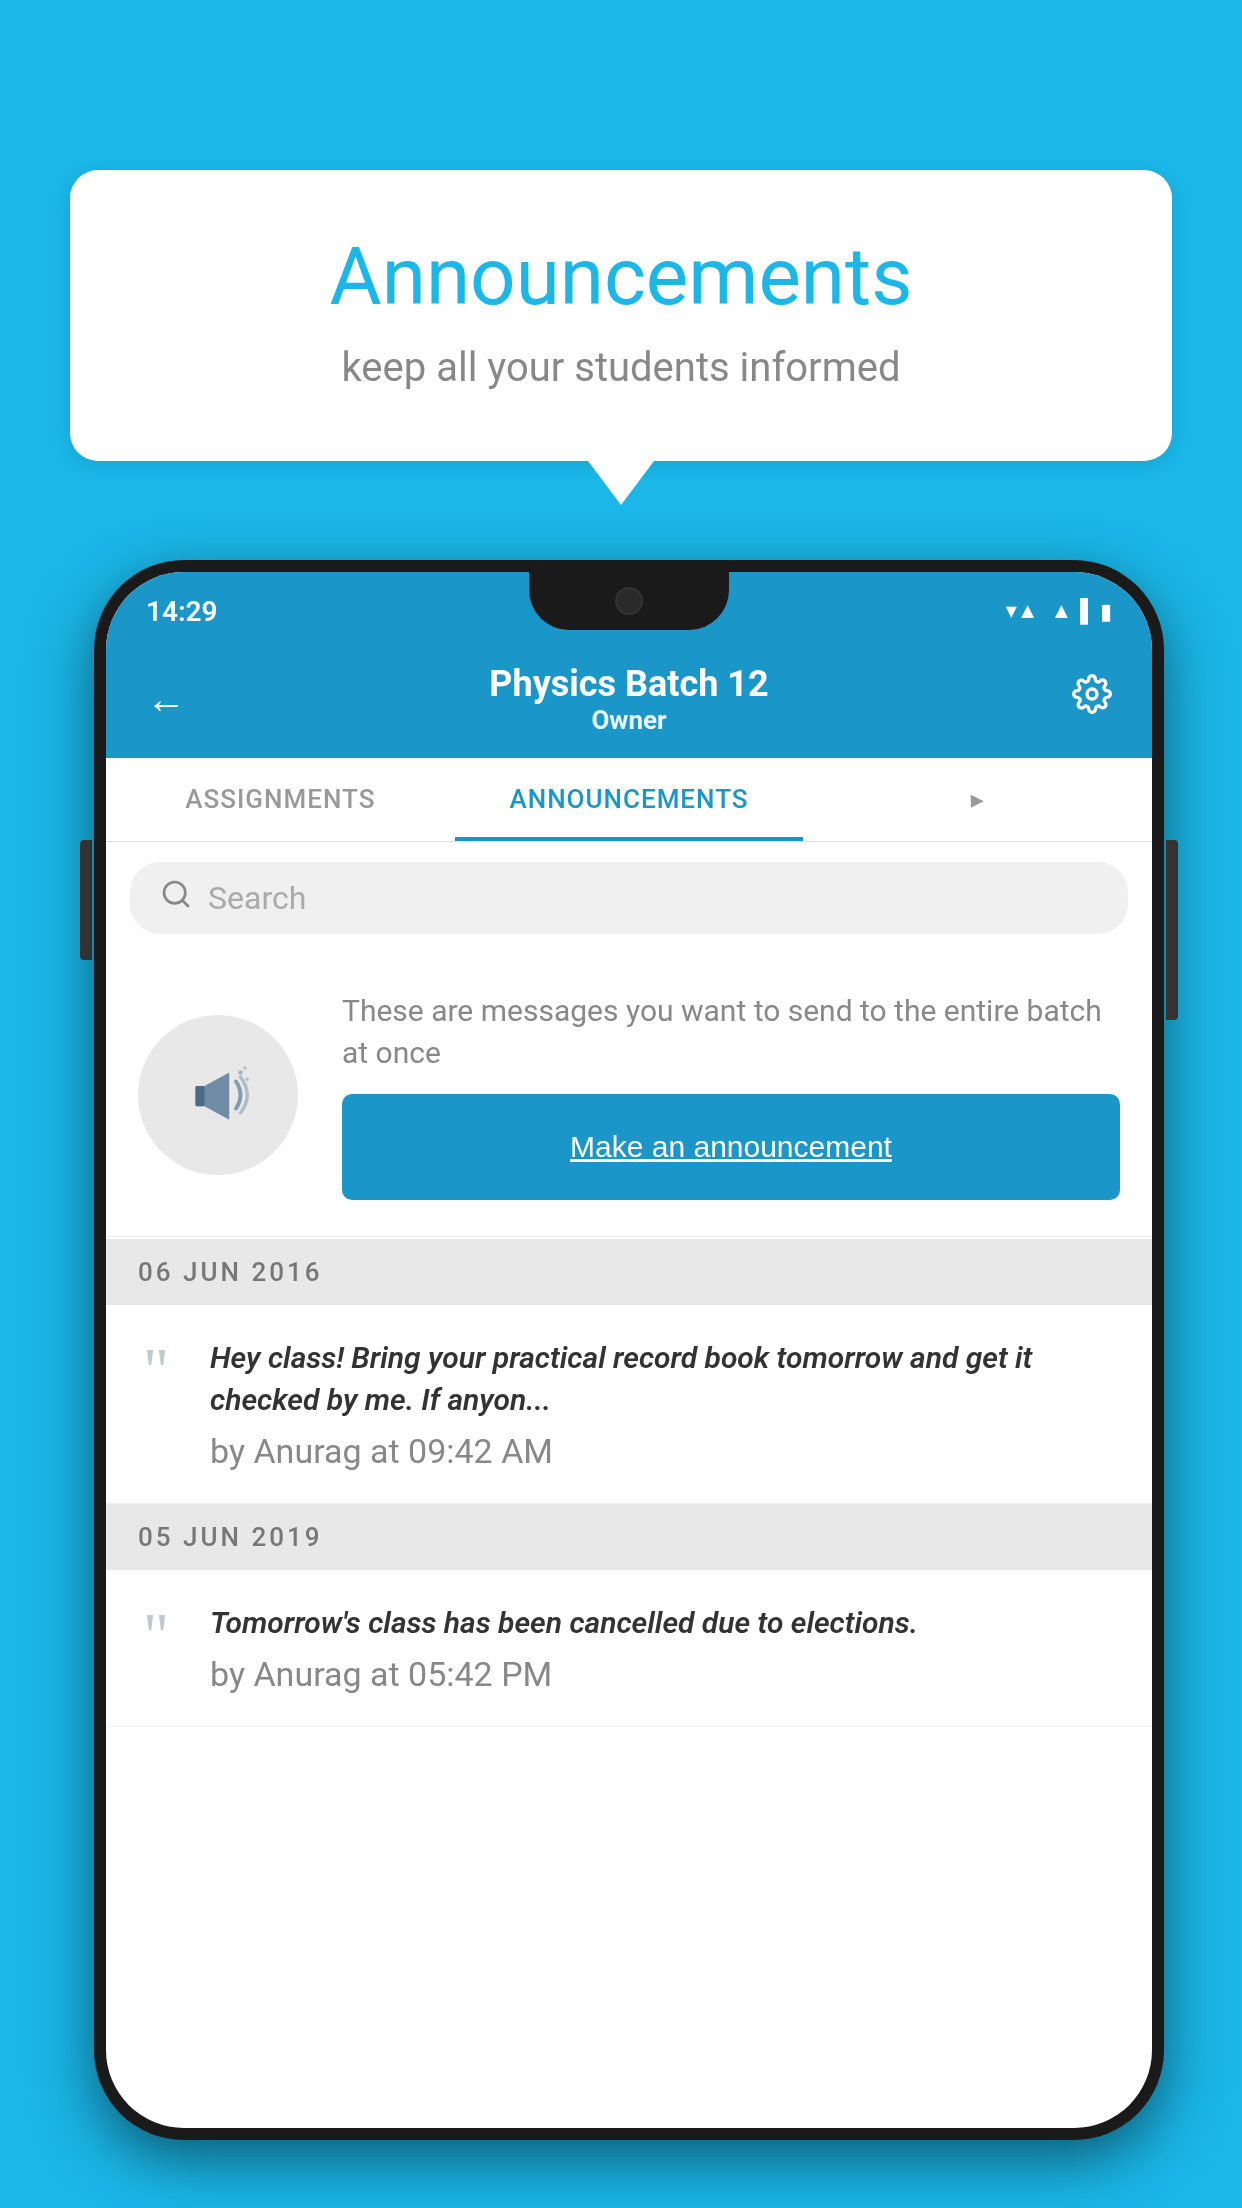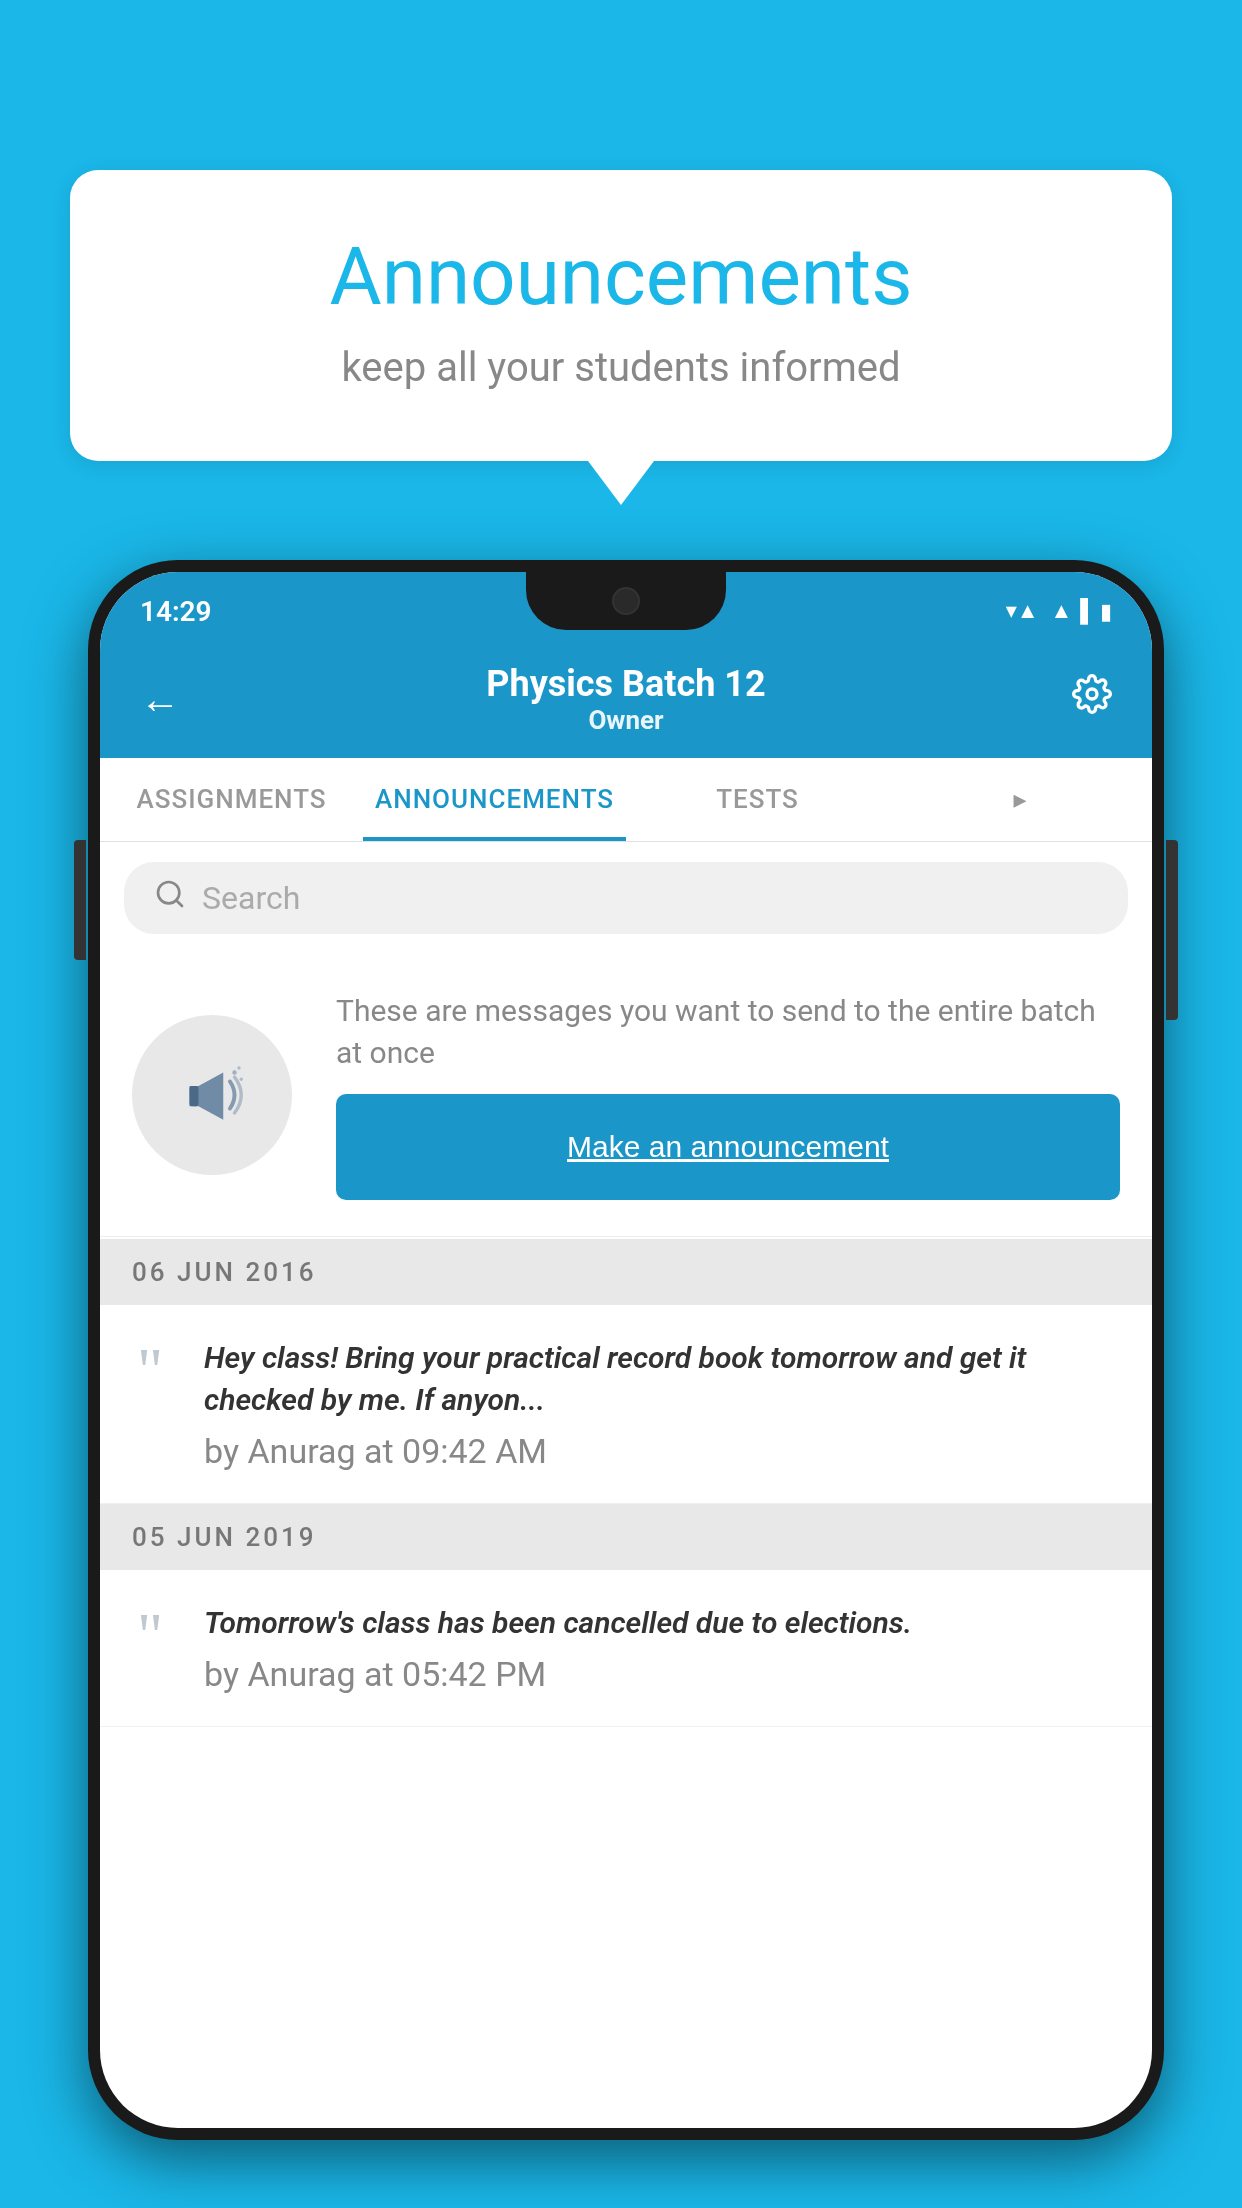--- a/index.html
+++ b/index.html
@@ -57,21 +57,21 @@
     .speech-bubble .subtitle {
       font-size: 40px;
       color: #888888;
       font-weight: 400;
     }
 
     
     .phone-container {
       position: absolute;
       top: 560px;
-      left: 88px;
+      left: 94px;
       right: 78px;
       height: 1580px;
     }
 
     .phone-outer {
       background: #1a1a1a;
       border-radius: 90px;
       width: 100%;
       height: 100%;
       padding: 12px;
@@ -415,21 +415,20 @@
           <svg width="40" height="40" viewBox="0 0 24 24" fill="none" stroke="white" stroke-width="2" stroke-linecap="round" stroke-linejoin="round">
             <circle cx="12" cy="12" r="3"></circle>
             <path d="M19.4 15a1.65 1.65 0 0 0 .33 1.82l.06.06a2 2 0 0 1-2.83 2.83l-.06-.06a1.65 1.65 0 0 0-1.82-.33 1.65 1.65 0 0 0-1 1.51V21a2 2 0 0 1-4 0v-.09A1.65 1.65 0 0 0 9 19.4a1.65 1.65 0 0 0-1.82.33l-.06.06a2 2 0 0 1-2.83-2.83l.06-.06A1.65 1.65 0 0 0 4.68 15a1.65 1.65 0 0 0-1.51-1H3a2 2 0 0 1 0-4h.09A1.65 1.65 0 0 0 4.6 9a1.65 1.65 0 0 0-.33-1.82l-.06-.06a2 2 0 0 1 2.83-2.83l.06.06A1.65 1.65 0 0 0 9 4.68a1.65 1.65 0 0 0 1-1.51V3a2 2 0 0 1 4 0v.09a1.65 1.65 0 0 0 1 1.51 1.65 1.65 0 0 0 1.82-.33l.06-.06a2 2 0 0 1 2.83 2.83l-.06.06A1.65 1.65 0 0 0 19.4 9a1.65 1.65 0 0 0 1.51 1H21a2 2 0 0 1 0 4h-.09a1.65 1.65 0 0 0-1.51 1z"></path>
           </svg>
         </div>
       </div>
 
       <div class="tabs-bar">
         <div class="tab-item">ASSIGNMENTS</div>
         <div class="tab-item active">ANNOUNCEMENTS</div>
-        <div class="tab-item">TESTS</div>
         <div class="tab-item">▸</div>
       </div>
 
       <div class="screen-content">
 
         <div class="search-bar">
           <div class="search-inner">
             <span class="search-icon-el">
               <svg width="32" height="32" viewBox="0 0 24 24" fill="none" stroke="#888" stroke-width="2" stroke-linecap="round" stroke-linejoin="round">
                 <circle cx="11" cy="11" r="8"></circle>

